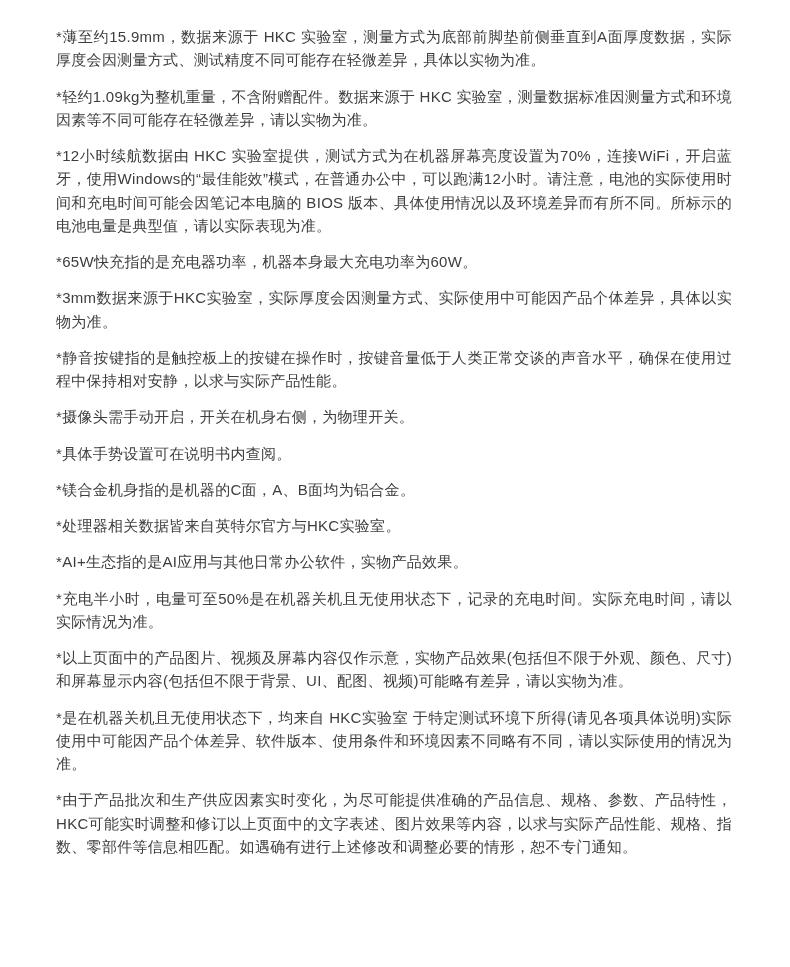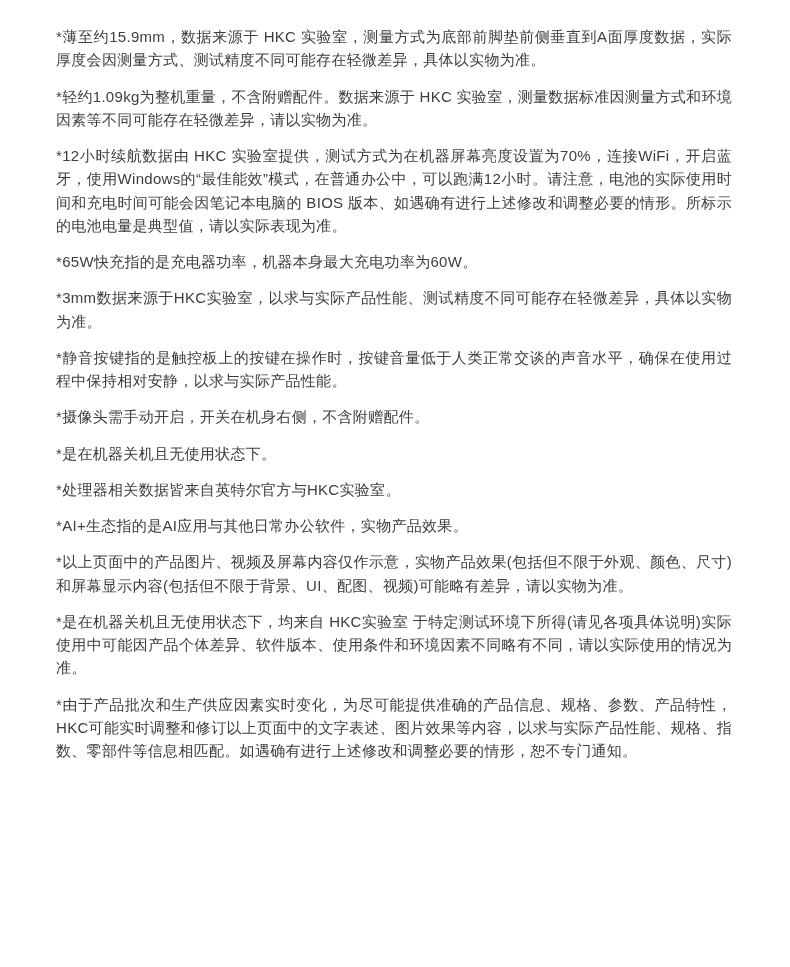--- a/index.html
+++ b/index.html
@@ -25,24 +25,26 @@
     letter-spacing: 0.3px;
     word-break: break-word;
   }
 </style>
 </head>
 <body>
 
 <main class="disclaimer">
   <p>*薄至约15.9mm，数据来源于 HKC 实验室，测量方式为底部前脚垫前侧垂直到A面厚度数据，实际厚度会因测量方式、测试精度不同可能存在轻微差异，具体以实物为准。</p>
   <p>*轻约1.09kg为整机重量，不含附赠配件。数据来源于 HKC 实验室，测量数据标准因测量方式和环境因素等不同可能存在轻微差异，请以实物为准。</p>
-  <p>*12小时续航数据由 HKC 实验室提供，测试方式为在机器屏幕亮度设置为70%，连接WiFi，开启蓝牙，使用Windows的“最佳能效”模式，在普通办公中，可以跑满12小时。请注意，电池的实际使用时间和充电时间可能会因笔记本电脑的 BIOS 版本、如遇确有进行上述修改和调整必要的情形。所标示的电池电量是典型值，请以实际表现为准。</p>
+  <p>*12小时续航数据由 HKC 实验室提供，测试方式为在机器屏幕亮度设置为70%，连接WiFi，开启蓝牙，使用Windows的“最佳能效”模式，在普通办公中，可以跑满12小时。请注意，电池的实际使用时间和充电时间可能会因笔记本电脑的 BIOS 版本、具体使用情况以及环境差异而有所不同。所标示的电池电量是典型值，请以实际表现为准。</p>
   <p>*65W快充指的是充电器功率，机器本身最大充电功率为60W。</p>
-  <p>*3mm数据来源于HKC实验室，以求与实际产品性能、测试精度不同可能存在轻微差异，具体以实物为准。</p>
+  <p>*3mm数据来源于HKC实验室，实际厚度会因测量方式、实际使用中可能因产品个体差异，具体以实物为准。</p>
   <p>*静音按键指的是触控板上的按键在操作时，按键音量低于人类正常交谈的声音水平，确保在使用过程中保持相对安静，以求与实际产品性能。</p>
-  <p>*摄像头需手动开启，开关在机身右侧，不含附赠配件。</p>
-  <p>*是在机器关机且无使用状态下。</p>
+  <p>*摄像头需手动开启，开关在机身右侧，为物理开关。</p>
+  <p>*具体手势设置可在说明书内查阅。</p>
+  <p>*镁合金机身指的是机器的C面，A、B面均为铝合金。</p>
   <p>*处理器相关数据皆来自英特尔官方与HKC实验室。</p>
   <p>*AI+生态指的是AI应用与其他日常办公软件，实物产品效果。</p>
+  <p>*充电半小时，电量可至50%是在机器关机且无使用状态下，记录的充电时间。实际充电时间，请以实际情况为准。</p>
   <p>*以上页面中的产品图片、视频及屏幕内容仅作示意，实物产品效果(包括但不限于外观、颜色、尺寸)和屏幕显示内容(包括但不限于背景、UI、配图、视频)可能略有差异，请以实物为准。</p>
   <p>*是在机器关机且无使用状态下，均来自 HKC实验室 于特定测试环境下所得(请见各项具体说明)实际使用中可能因产品个体差异、软件版本、使用条件和环境因素不同略有不同，请以实际使用的情况为准。</p>
   <p>*由于产品批次和生产供应因素实时变化，为尽可能提供准确的产品信息、规格、参数、产品特性，HKC可能实时调整和修订以上页面中的文字表述、图片效果等内容，以求与实际产品性能、规格、指数、零部件等信息相匹配。如遇确有进行上述修改和调整必要的情形，恕不专门通知。</p>
 </main>
 
 </body></html>

